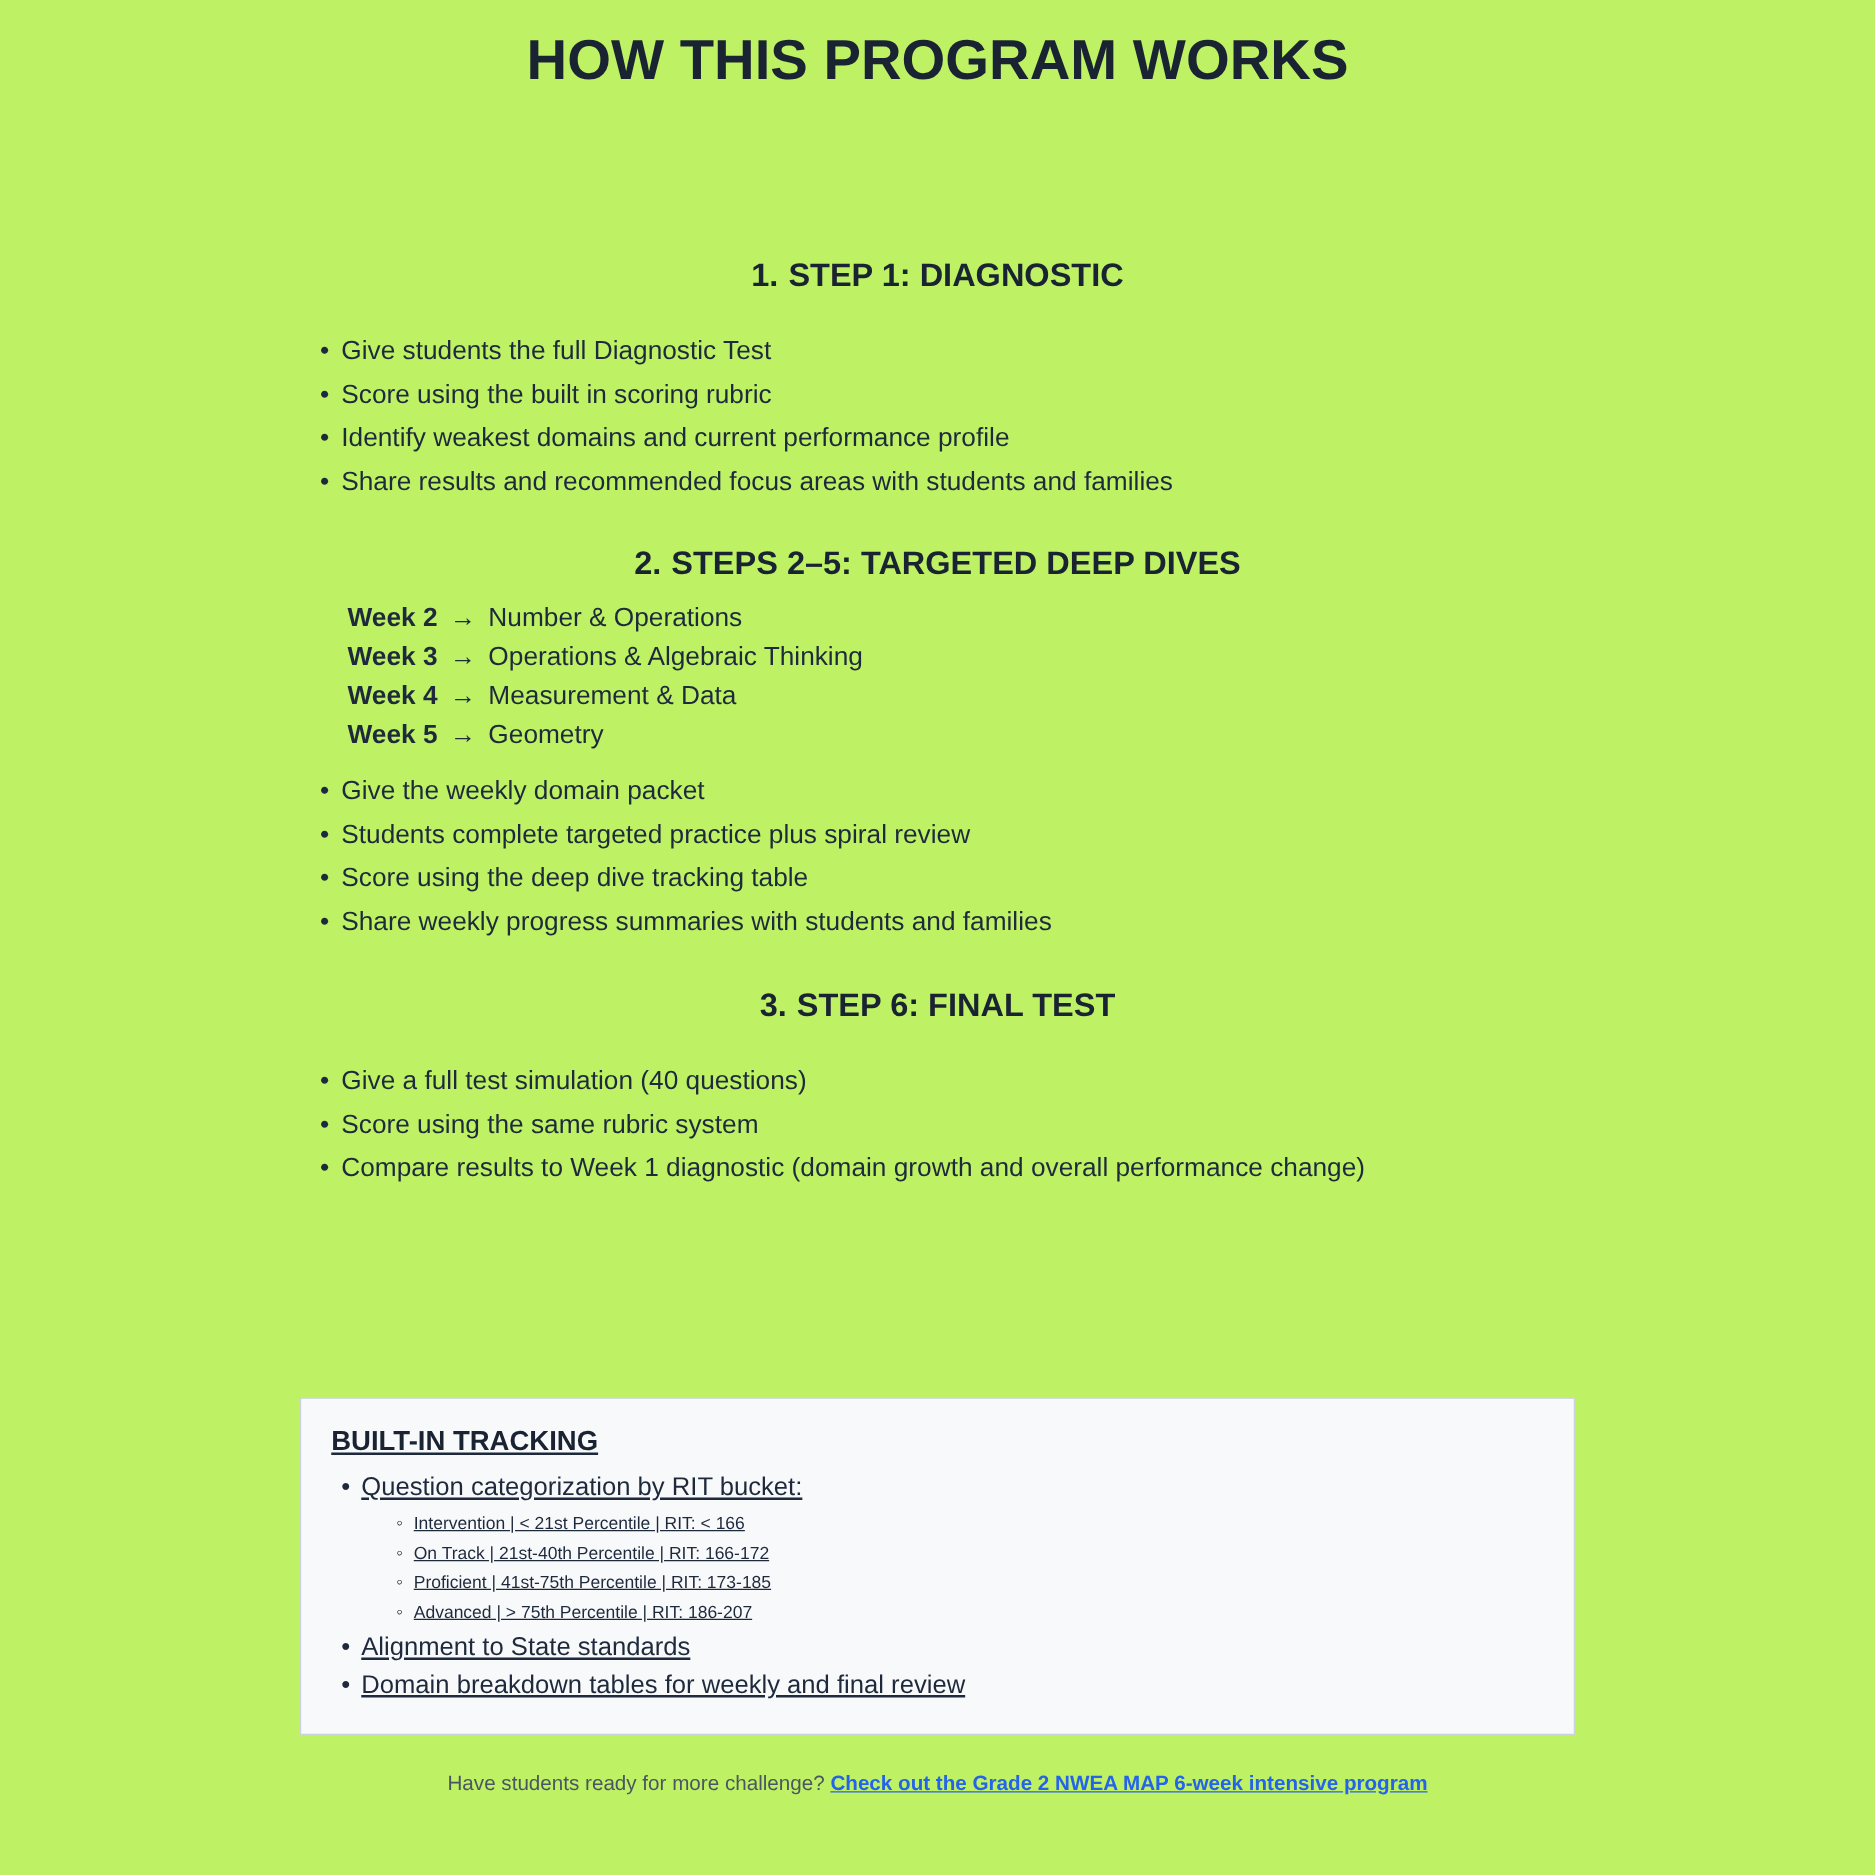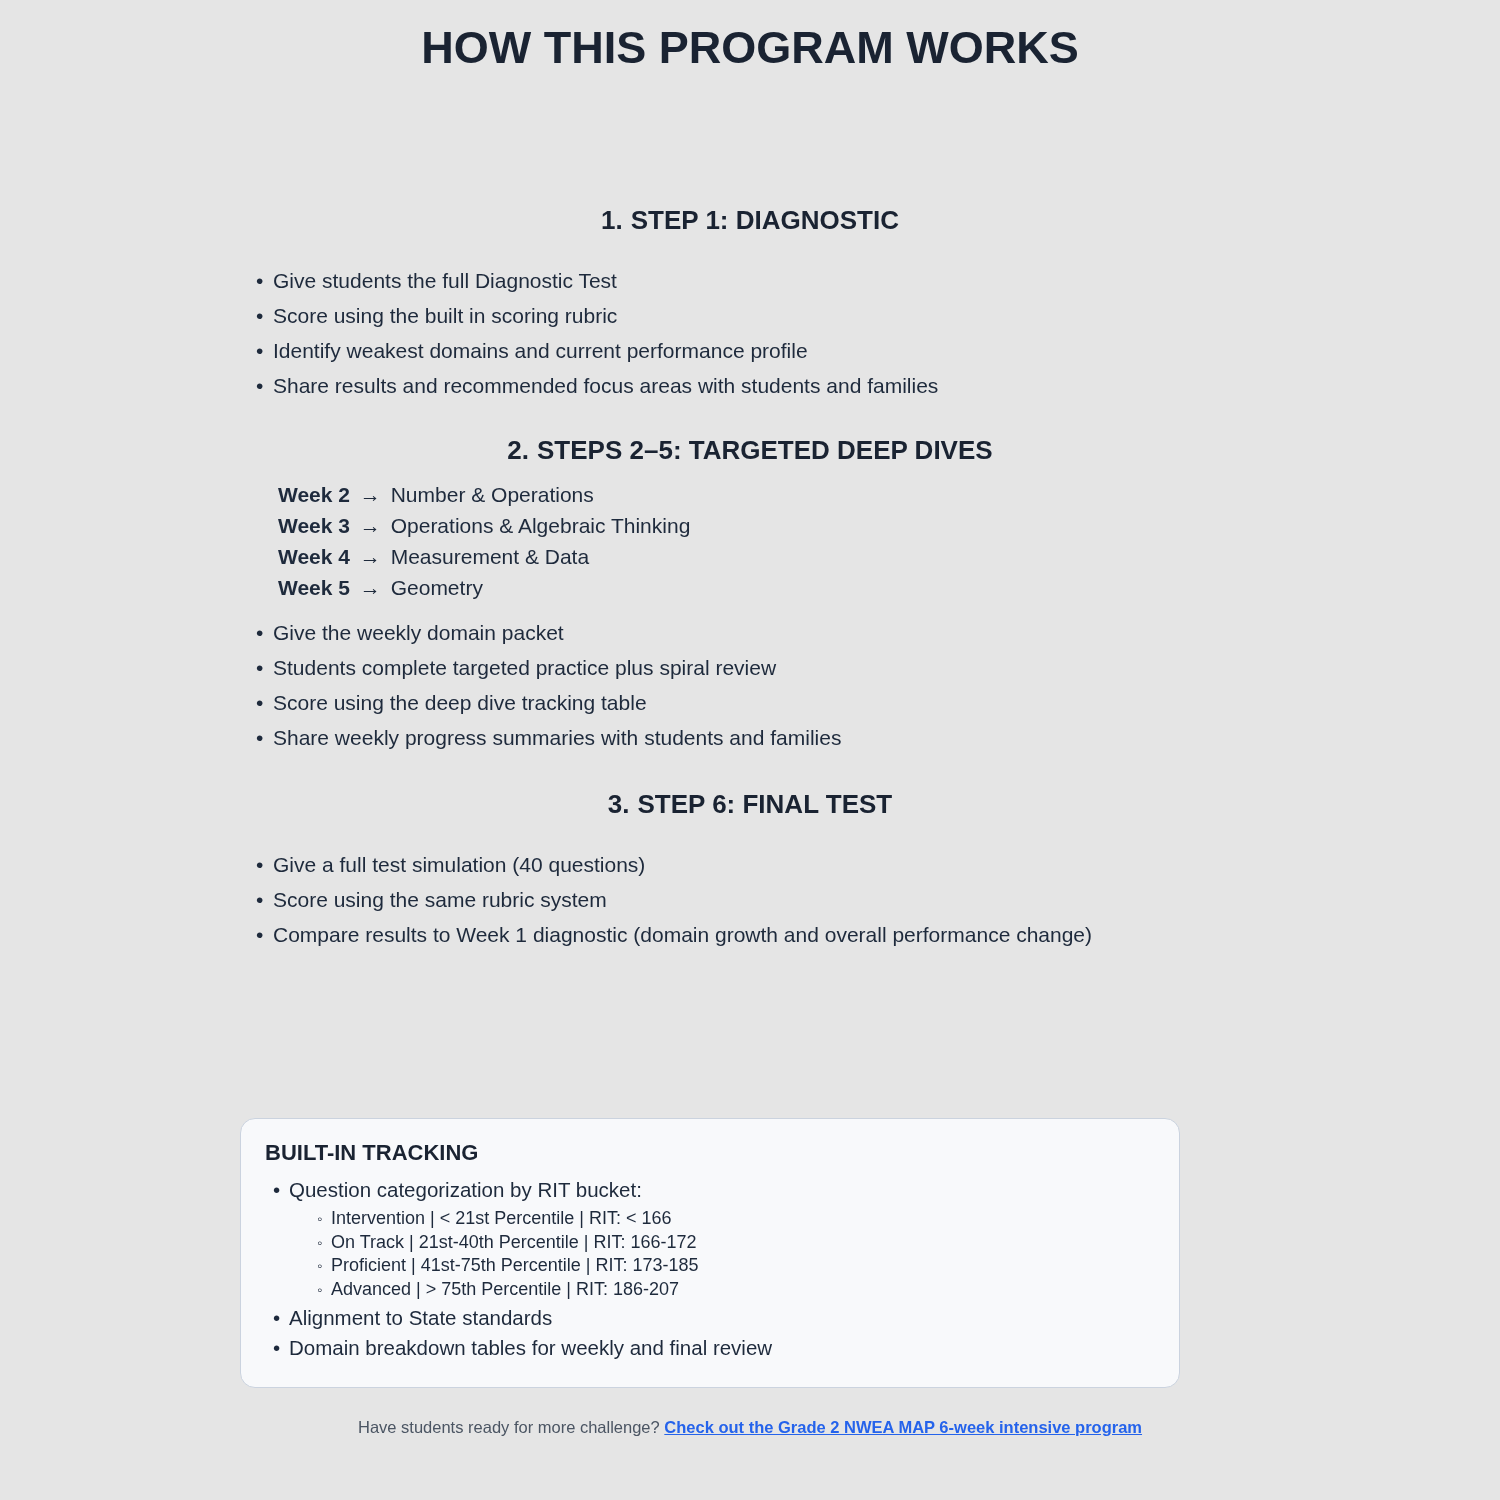--- a/index.html
+++ b/index.html
@@ -2,21 +2,21 @@
 <html><head>
 <meta charset="utf-8">
 <style>
   * { box-sizing: border-box; }
   html, body { margin: 0; padding: 0; background: #ffffff; }
   .page {
     width: 1500px;
     height: 1500px;
     position: relative;
     overflow: hidden;
-    background: #e5e5e5;
+    background: #bef264;
     font-family: "Liberation Sans", sans-serif;
     color: #1e2a3c;
   }
   h1.page-title {
     margin: 21px 0 0 0;
     text-align: center;
     font-size: 45px;
     line-height: 1.2;
     font-weight: bold;
     color: #1a2332;
@@ -52,25 +52,26 @@
   }
 
   ul.weeks { margin-top: 14px; padding-left: 38px; }
   ul.weeks li { font-size: 21px; line-height: 31px; }
   ul.weeks li .week-label { font-weight: bold; }
   ul.weeks li .arrow { margin: 0 4px; }
   #section-2 ul.bullets { margin-top: 12px; }
 
   .tracking-box {
     margin-top: 166px;
-    width: 940px;
+    width: 1020px;
     background: #f8f9fb;
     border: 1.5px solid #cbd3df;
-    border-radius: 15px;
+    border-radius: 1px;
     padding: 20px 24px 24px 24px;
+    text-decoration: underline;
   }
   .tracking-box h3 {
     margin: 0;
     font-size: 22px;
     line-height: 27px;
     font-weight: bold;
     color: #1a2332;
   }
   ul.box-bullets { margin-top: 9px; padding-left: 8px; }
   ul.box-bullets li {
@@ -81,21 +82,21 @@
   }
   ul.box-bullets li::before {
     content: "\2022";
     position: absolute;
     left: 0;
   }
   ul.sub-bullets { margin: 2px 0 2px 0; padding-left: 28px; }
   ul.sub-bullets li {
     position: relative;
     padding-left: 14px;
-    font-size: 18px;
+    font-size: 14px;
     line-height: 23.5px;
   }
   ul.sub-bullets li::before {
     content: "\25E6";
     position: absolute;
     left: 0;
     font-size: 15px;
   }
 
   .footer {

